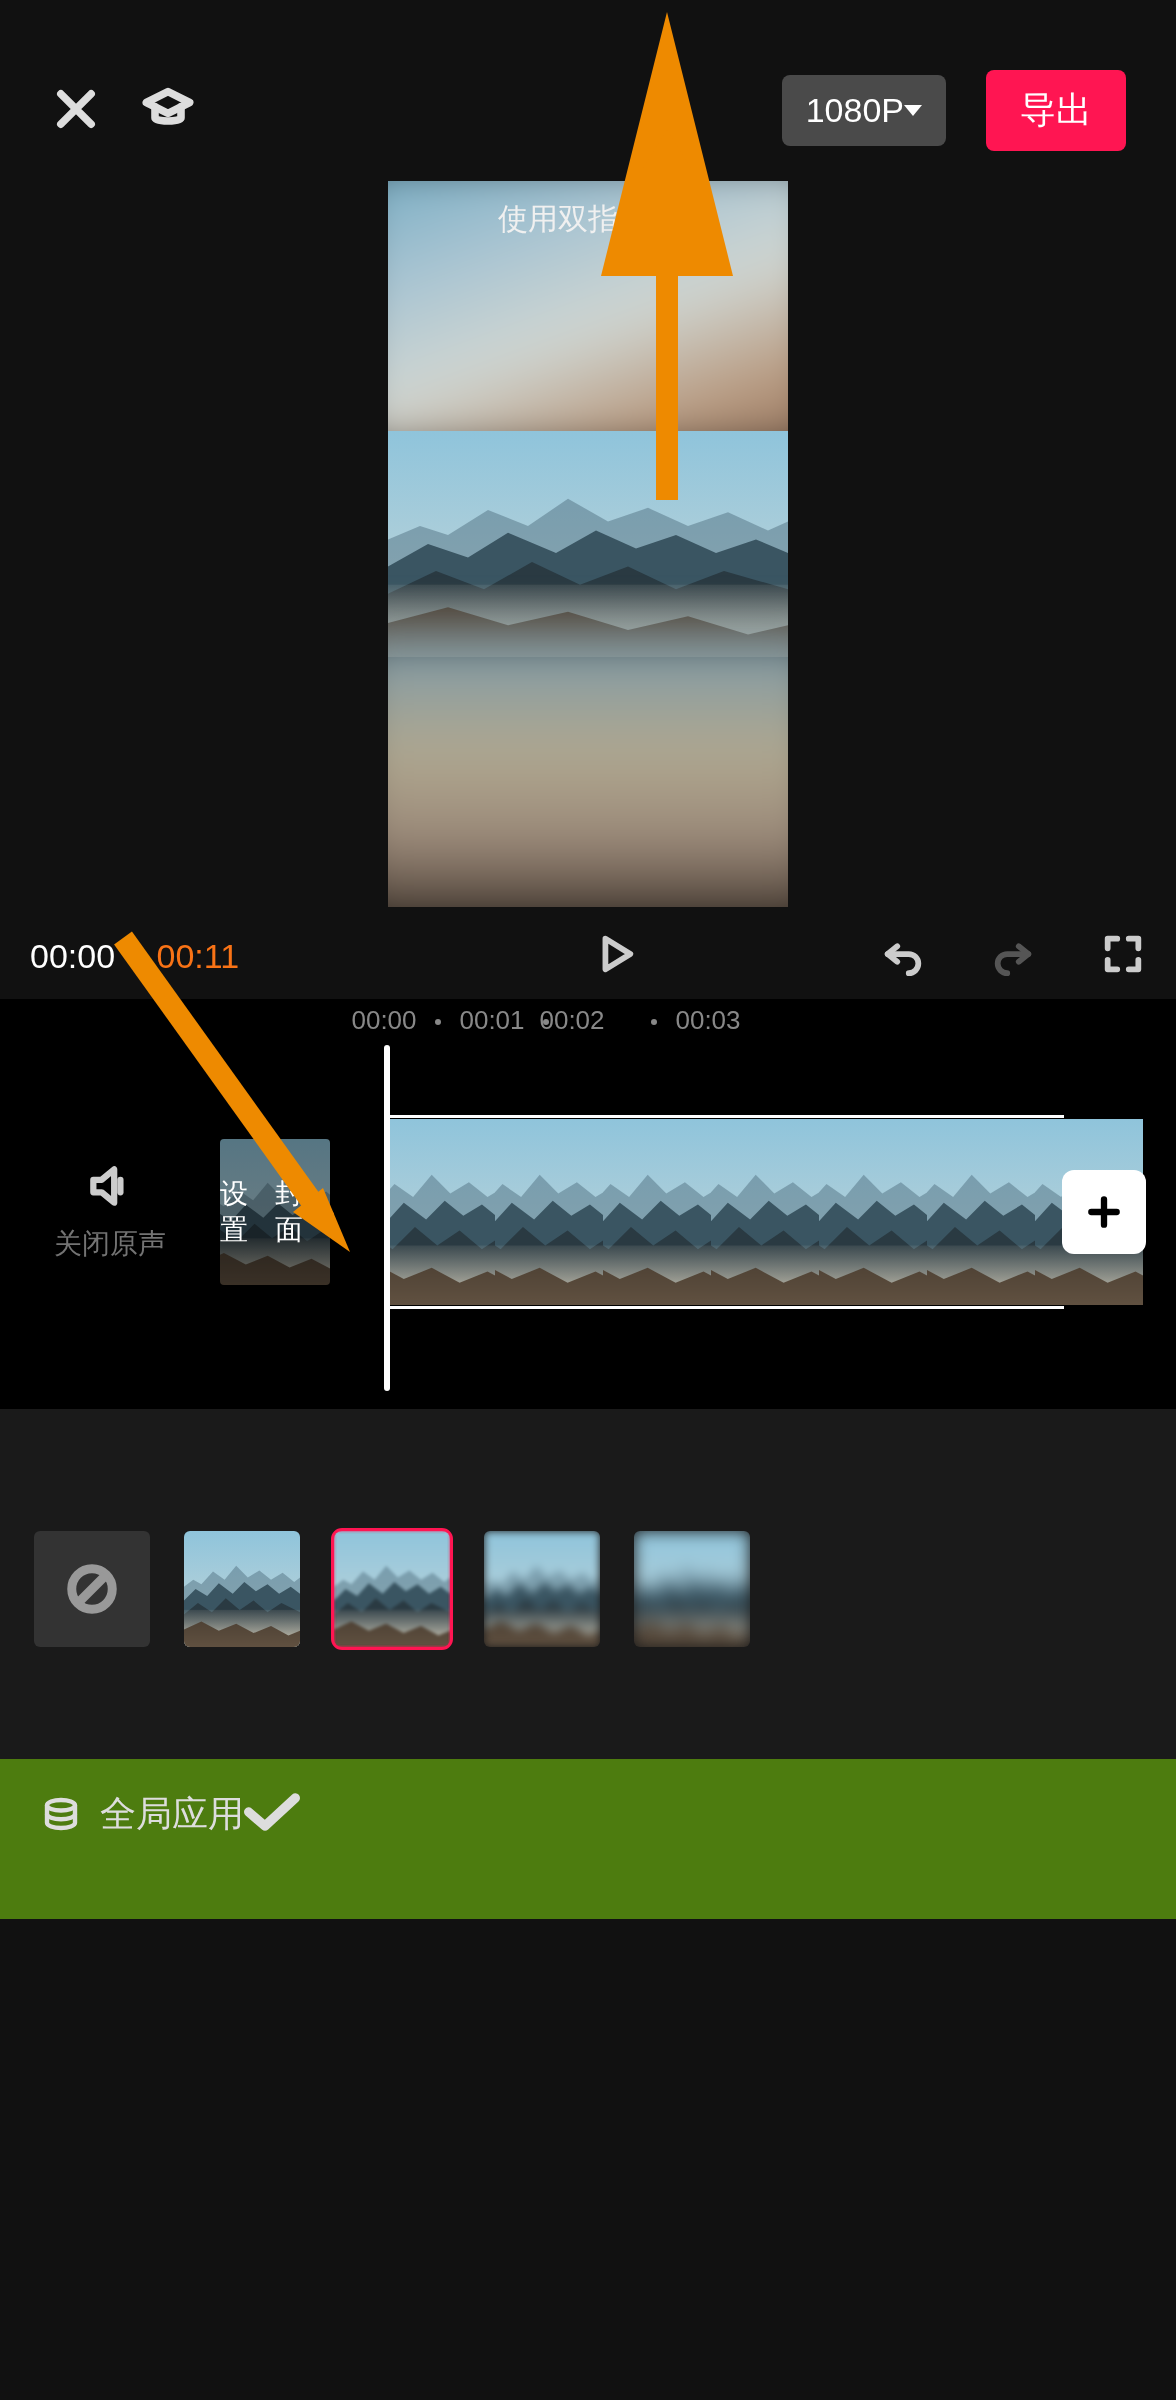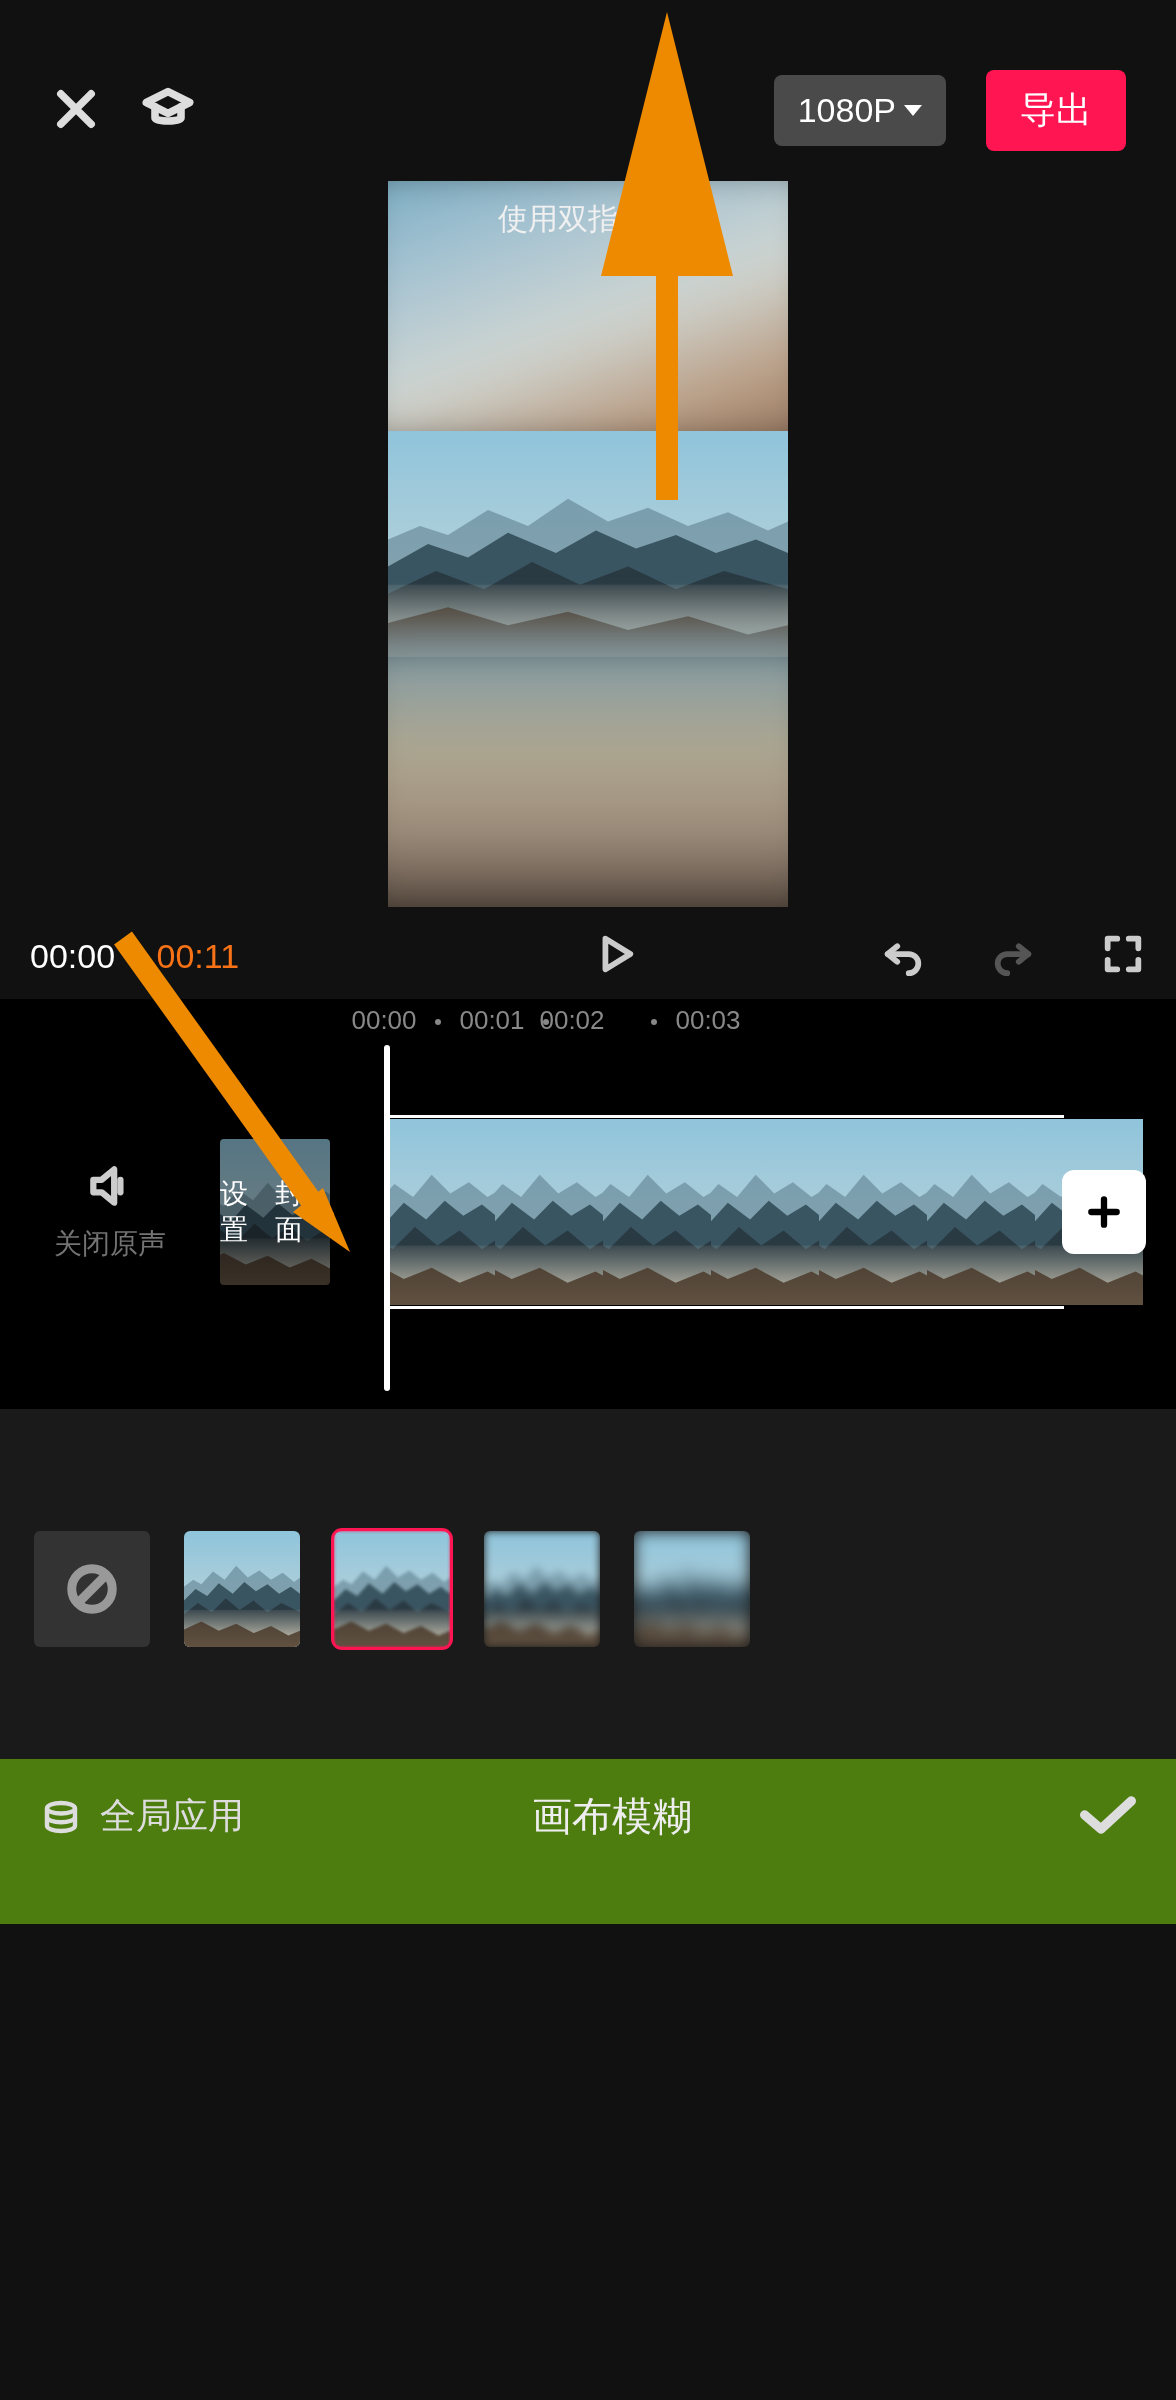--- a/index.html
+++ b/index.html
@@ -2,21 +2,21 @@
 <html><head>
 <meta charset="utf-8">
 <style>
   * { margin: 0; padding: 0; box-sizing: border-box; font-family: -apple-system, "PingFang SC", "Microsoft YaHei", sans-serif; }
   html, body { width: 1176px; height: 2400px; background: #111; color: #fff; overflow: hidden; }
 
   
   .header { display: flex; align-items: center; padding: 70px 50px 20px 50px; gap: 40px; }
   .header .spacer { flex: 1; }
   .close-icon svg, .tutorial-icon svg { width: 52px; height: 52px; stroke: #ddd; stroke-width: 3.5; fill: none; stroke-linejoin: round; stroke-linecap: round; }
-  .resolution-btn { background: #4a4a4a; color: #fff; font-size: 34px; font-weight: 500; padding: 16px 24px; border-radius: 8px; display: flex; align-items: center; gap: 8px; }
+  .resolution-btn { background: #4a4a4a; color: #fff; font-size: 34px; font-weight: 500; padding: 16px 24px; border-radius: 8px; display: flex; align-items: center; }
   .resolution-btn .caret { width: 0; height: 0; border-left: 9px solid transparent; border-right: 9px solid transparent; border-top: 11px solid #fff; }
   .export-btn { background: #ff1552; color: #fff; font-size: 36px; font-weight: 500; padding: 16px 34px; border-radius: 8px; }
 
   
   .preview-wrap { position: relative; width: 100%; display: flex; justify-content: center; margin-top: 10px; }
   .preview { width: 400px; height: 726px; background: #000; position: relative; overflow: hidden; }
   .preview .blur-top, .preview .blur-bot { position: absolute; left: 0; width: 100%; height: 250px; background: linear-gradient(160deg, #6fa8c0 0%, #a8c4d2 30%, #d0d6d2 55%, #b89a80 80%, #8a6a55 100%); filter: blur(20px); transform: scale(1.2); }
   .preview .blur-top { top: 0; }
   .preview .blur-bot { bottom: 0; background: linear-gradient(180deg, #7a98a8 0%, #b0a890 40%, #9a8878 70%, #3a3028 100%); }
   .preview .center { position: absolute; top: 250px; left: 0; width: 100%; height: 226px; }
@@ -260,21 +260,20 @@
 
 <div class="bottom-bar">
   <div class="global-apply">
     <svg viewBox="0 0 24 24">
         <ellipse cx="12" cy="7" rx="8" ry="3"></ellipse>
         <path d="M4 7 V17 A8 3 0 0 0 20 17 V7"></path>
         <path d="M4 12 A8 3 0 0 0 20 12"></path>
       </svg>
     <span>全局应用</span>
   </div>
-  <div class="panel-title">画布模糊</div>
   <div class="confirm-icon">
     <svg viewBox="0 0 24 16">
         <path d="M2 8 L9 14 L22 2"></path>
       </svg>
   </div>
 </div>
 
 <div class="arrow" style="left:632px; top:130px;">
   <svg width="70" height="380">
     <defs>

